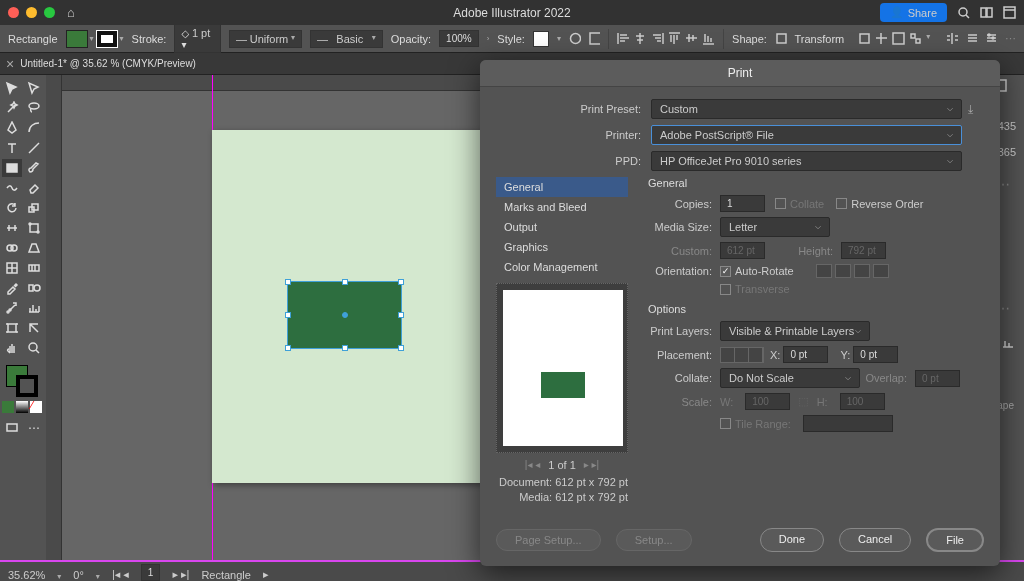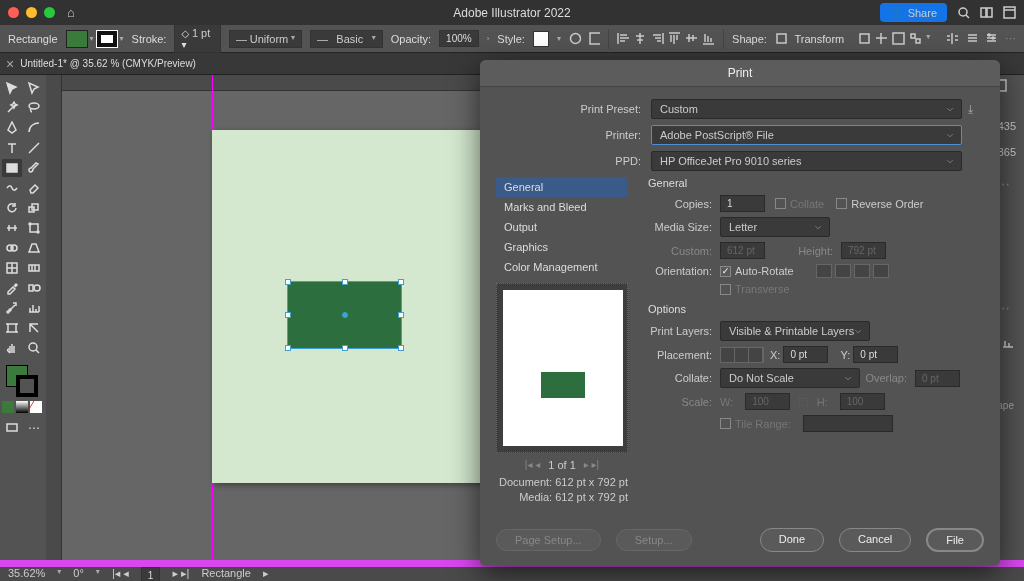--- a/index.html
+++ b/index.html
@@ -38,21 +38,21 @@
 .ruler-v{position:absolute;top:0;left:0;bottom:0;width:16px;background:#4a4a4a;border-right:1px solid #333}
 .artboard{position:absolute;left:166px;top:55px;width:273px;height:353px;background:#d4e8cf;box-shadow:2px 2px 6px rgba(0,0,0,.4)}
 .guide{position:absolute;left:166px;top:0;bottom:0;width:1px;background:#f0f}
 .rect{position:absolute;left:241px;top:206px;width:115px;height:68px;background:#2d6e3f;border:1px solid #3fa0d8}
 .handle{position:absolute;width:6px;height:6px;background:#fff;border:1px solid #3fa0d8}
 .hd-tl{left:-3px;top:-3px}.hd-tr{right:-3px;top:-3px}.hd-bl{left:-3px;bottom:-3px}.hd-br{right:-3px;bottom:-3px}
 .hd-tm{left:50%;top:-3px;margin-left:-3px}.hd-bm{left:50%;bottom:-3px;margin-left:-3px}
 .hd-ml{left:-3px;top:50%;margin-top:-3px}.hd-mr{right:-3px;top:50%;margin-top:-3px}
 .hd-c{left:50%;top:50%;margin:-3px 0 0 -3px;background:#3fa0d8;border-radius:50%}
 .rpanel{width:48px;background:#535353;border-left:1px solid #333;padding:4px;display:flex;flex-direction:column;gap:10px;align-items:center}
-.statusbar{height:21px;background:#4a4a4a;display:flex;align-items:flex-start;padding:0 8px;gap:12px;border-top:7px solid #d946ef;font-size:10px;color:#ccc}
+.statusbar{height:21px;background:#4a4a4a;display:flex;align-items:flex-end;padding:0 8px;gap:12px;border-top:2px solid #d946ef;font-size:10px;color:#ccc}
 
 
 .dialog{position:absolute;left:480px;top:60px;width:520px;background:#535353;border-radius:6px;box-shadow:0 8px 30px rgba(0,0,0,.6)}
 .dlg-title{text-align:center;padding:6px;font-size:12px;color:#eee;border-bottom:1px solid #444;background:#5c5c5c;border-radius:6px 6px 0 0}
 .dlg-body{padding:12px 16px}
 .drow{display:flex;align-items:center;margin-bottom:6px}
 .dlbl{width:155px;text-align:right;padding-right:10px;color:#ccc;font-size:11px}
 .dsel{flex:1;background:#3a3a3a;border:1px solid #2a2a2a;padding:3px 8px;color:#ddd;font-size:11px;display:flex;justify-content:space-between;align-items:center;border-radius:2px}
 .dsel.hl{border:1px solid #4a90d9}
 .dlicon{width:16px;font-size:12px;color:#aaa;margin-left:6px}

